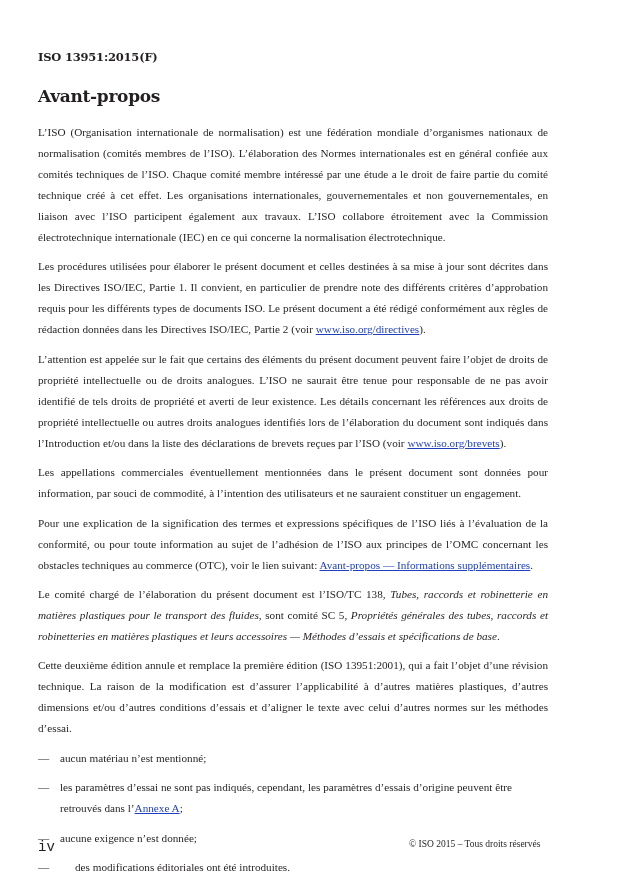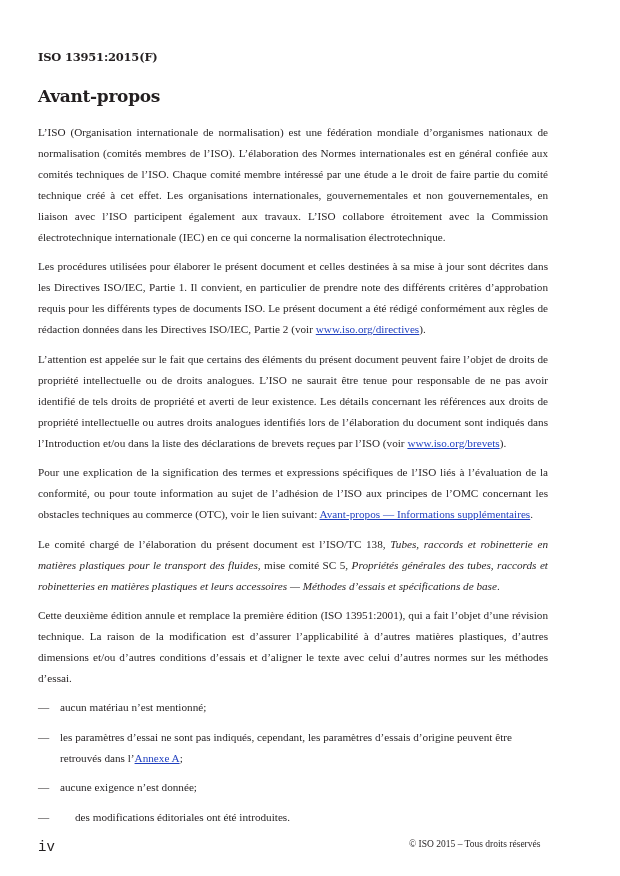--- a/index.html
+++ b/index.html
@@ -30,24 +30,25 @@
 <div class="doc-id">ISO 13951:2015(F)</div>
 <h1 class="title">Avant-propos</h1>
 
 <div class="body">
   <p>L’ISO (Organisation internationale de normalisation) est une fédération mondiale d’organismes nationaux de normalisation (comités membres de l’ISO). L’élaboration des Normes internationales est en général confiée aux comités techniques de l’ISO. Chaque comité membre intéressé par une étude a le droit de faire partie du comité technique créé à cet effet. Les organisations internationales, gouvernementales et non gouvernementales, en liaison avec l’ISO participent également aux travaux. L’ISO collabore étroitement avec la Commission électrotechnique internationale (IEC) en ce qui concerne la normalisation électrotechnique.</p>
 
   <p><span>Les procédures utilisées pour élaborer le présent document et celles destinées à sa mise à jour sont décrites dans les Directives ISO/IEC, Partie 1. Il convient, en particulier de prendre note des différents critères d’approbation requis pour les différents types de documents ISO. Le présent document a été rédigé conformément aux règles de rédaction données dans les Directives ISO/IEC, Partie 2 (voir </span><a>www.iso.org/directives</a><span>).</span></p>
 
   <p><span>L’attention est appelée sur le fait que certains des éléments du présent document peuvent faire l’objet de droits de propriété intellectuelle ou de droits analogues. L’ISO ne saurait être tenue pour responsable de ne pas avoir identifié de tels droits de propriété et averti de leur existence. Les détails concernant les références aux droits de propriété intellectuelle ou autres droits analogues identifiés lors de l’élaboration du document sont indiqués dans l’Introduction et/ou dans la liste des déclarations de brevets reçues par l’ISO (voir </span><a>www.iso.org/brevets</a><span>).</span></p>
 
+  <p>Les appellations commerciales éventuellement mentionnées dans le présent document sont données pour information, par souci de commodité, à l’intention des utilisateurs et ne sauraient constituer un engagement.</p>
 
   <p><span>Pour une explication de la signification des termes et expressions spécifiques de l’ISO liés à l’évaluation de la conformité, ou pour toute information au sujet de l’adhésion de l’ISO aux principes de l’OMC concernant les obstacles techniques au commerce (OTC), voir le lien suivant: </span><a>Avant-propos — Informations supplémentaires</a><span>.</span></p>
 
-  <p><span>Le comité chargé de l’élaboration du présent document est l’ISO/TC 138, </span><em>Tubes, raccords et robinetterie en matières plastiques pour le transport des fluides</em><span>, mise comité SC 5, </span><em>Propriétés générales des tubes, raccords et robinetteries en matières plastiques et leurs accessoires — Méthodes d’essais et spécifications de base</em><span>.</span></p>
+  <p><span>Le comité chargé de l’élaboration du présent document est l’ISO/TC 138, </span><em>Tubes, raccords et robinetterie en matières plastiques pour le transport des fluides</em><span>, sont comité SC 5, </span><em>Propriétés générales des tubes, raccords et robinetteries en matières plastiques et leurs accessoires — Méthodes d’essais et spécifications de base</em><span>.</span></p>
 
   <p>Cette deuxième édition annule et remplace la première édition (ISO 13951:2001), qui a fait l’objet d’une révision technique. La raison de la modification est d’assurer l’applicabilité à d’autres matières plastiques, d’autres dimensions et/ou d’autres conditions d’essais et d’aligner le texte avec celui d’autres normes sur les méthodes d’essai.</p>
 
 
   <ul class="mods">
     <li><span class="dash">—</span><span class="txt">aucun matériau n’est mentionné;</span></li>
     <li><span class="dash">—</span><span class="txt"><span>les paramètres d’essai ne sont pas indiqués, cependant, les paramètres d’essais d’origine peuvent être retrouvés dans l’</span><a>Annexe A</a><span>;</span></span></li>
     <li><span class="dash">—</span><span class="txt">aucune exigence n’est donnée;</span></li>
     <li class="indented"><span class="dash">—</span><span class="txt">des modifications éditoriales ont été introduites.</span></li>
   </ul>

